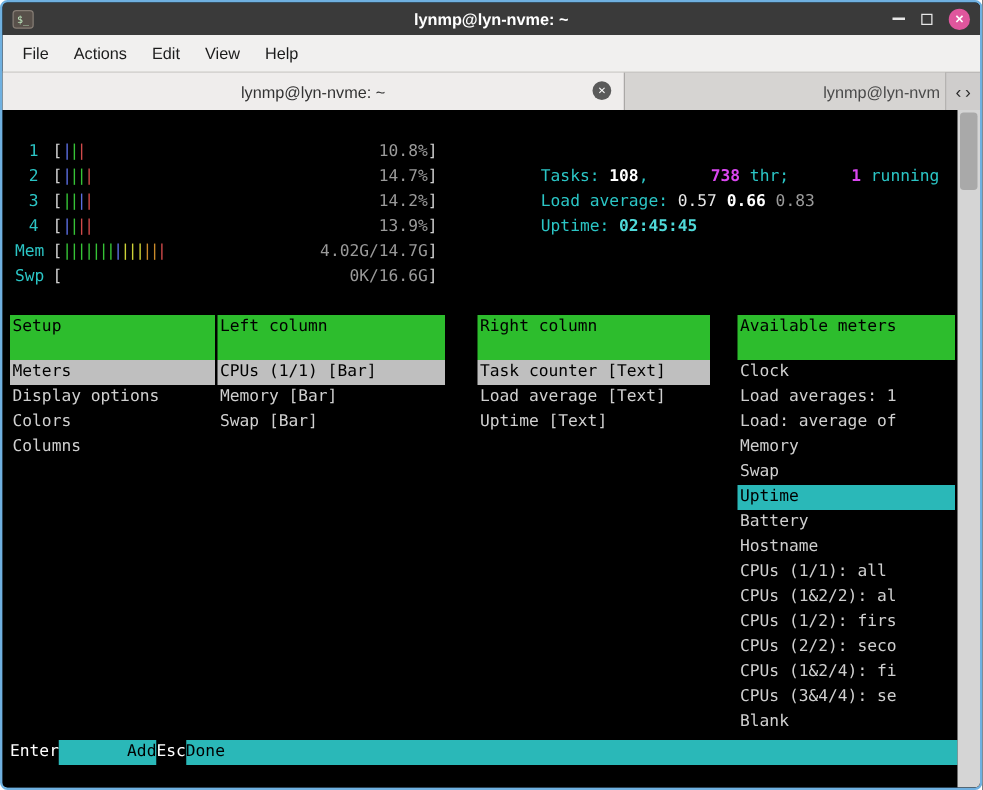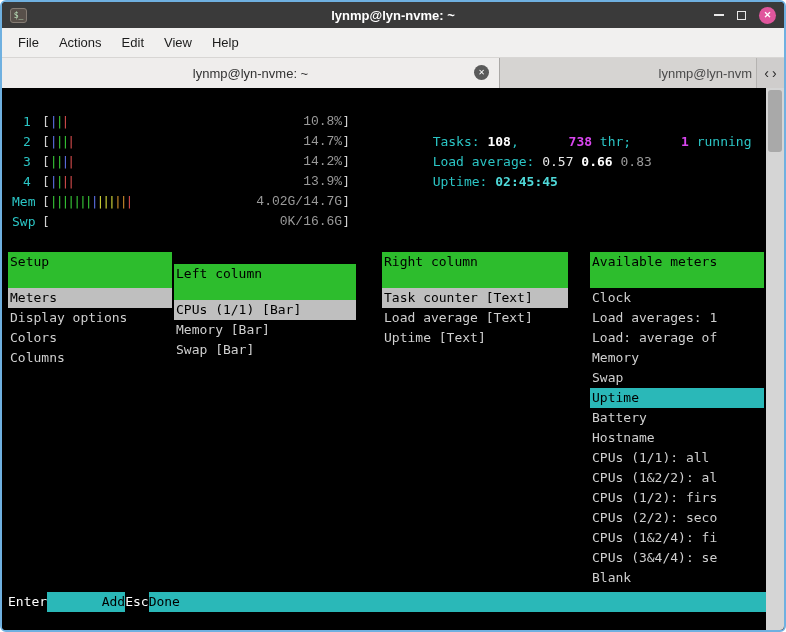--- a/index.html
+++ b/index.html
@@ -63,35 +63,35 @@
   }
   .sbar { position: absolute; top: 0; right: 0; bottom: 0; width: 18px; background: #d5d5d5; }
   .sthumb { position: absolute; top: 2px; left: 2px; width: 14px; height: 62px; background: #a9a9a9; border-radius: 3px; }
   
   .meters { position: absolute; top: 24px; left: 10px; width: 338px; }
   .mrow { display: flex; height: 20px; line-height: 20px; white-space: pre; }
   .mlbl { width: 30px; color: #2bc5c5; }
   .mrow.cpu .mlbl { padding-left: 11px; }
   .mbr { color: #d0d0d0; }
   .mbars { flex: 1; overflow: hidden; letter-spacing: -2px; }
-  .mval { color: #9a9a9a; font-family: Liberation Mono, monospace; }
+  .mval { color: #9a9a9a; }
   .bar-blue { color: #5b6ee1; } .bar-green { color: #36c336; } .bar-red { color: #d04a4a; }
   .bar-orange { color: #c98a2a; } .bar-yellow { color: #cdd137; }
   
   .stats { position: absolute; top: 24px; left: 368px; }
   .srow { height: 20px; line-height: 20px; white-space: pre; color: #2bc5c5; }
   .b-white { color: #ffffff; font-weight: bold; }
   .b-green { color: #d946ef; font-weight: bold; margin-left: 42px; }
   .v-plain { color: #e8e8e8; }
   .v-dim   { color: #9a9a9a; }
   .up-val  { color: #4fd9d9; font-weight: bold; }
   
   .panel { position: absolute; top: 164px; }
   .panel-1 { left: 6px;   width: 164px; }
-  .panel-2 { left: 172px; width: 182px; margin-top: 12px; }
+  .panel-2 { left: 172px; width: 182px; }
   .panel-3 { left: 380px; width: 186px; }
   .panel-4 { left: 588px; width: 174px; }
   .ph { background: #2dbd2d; color: #000; height: 36px; line-height: 20px; padding: 0 2px; white-space: pre; }
   .pi { height: 20px; line-height: 20px; color: #cfcfcf; padding: 0 2px; white-space: pre; }
   .pi.selgray { background: #bfbfbf; color: #000; }
   .pi.selcyan { background: #2ab8b8; color: #000; }
   
   .fnbar { position: absolute; left: 6px; right: 18px; top: 504px; height: 20px; display: flex; line-height: 20px; }
   .fk { color: #ffffff; white-space: pre; }
   .fl { background: #2ab8b8; color: #000; white-space: pre; }

